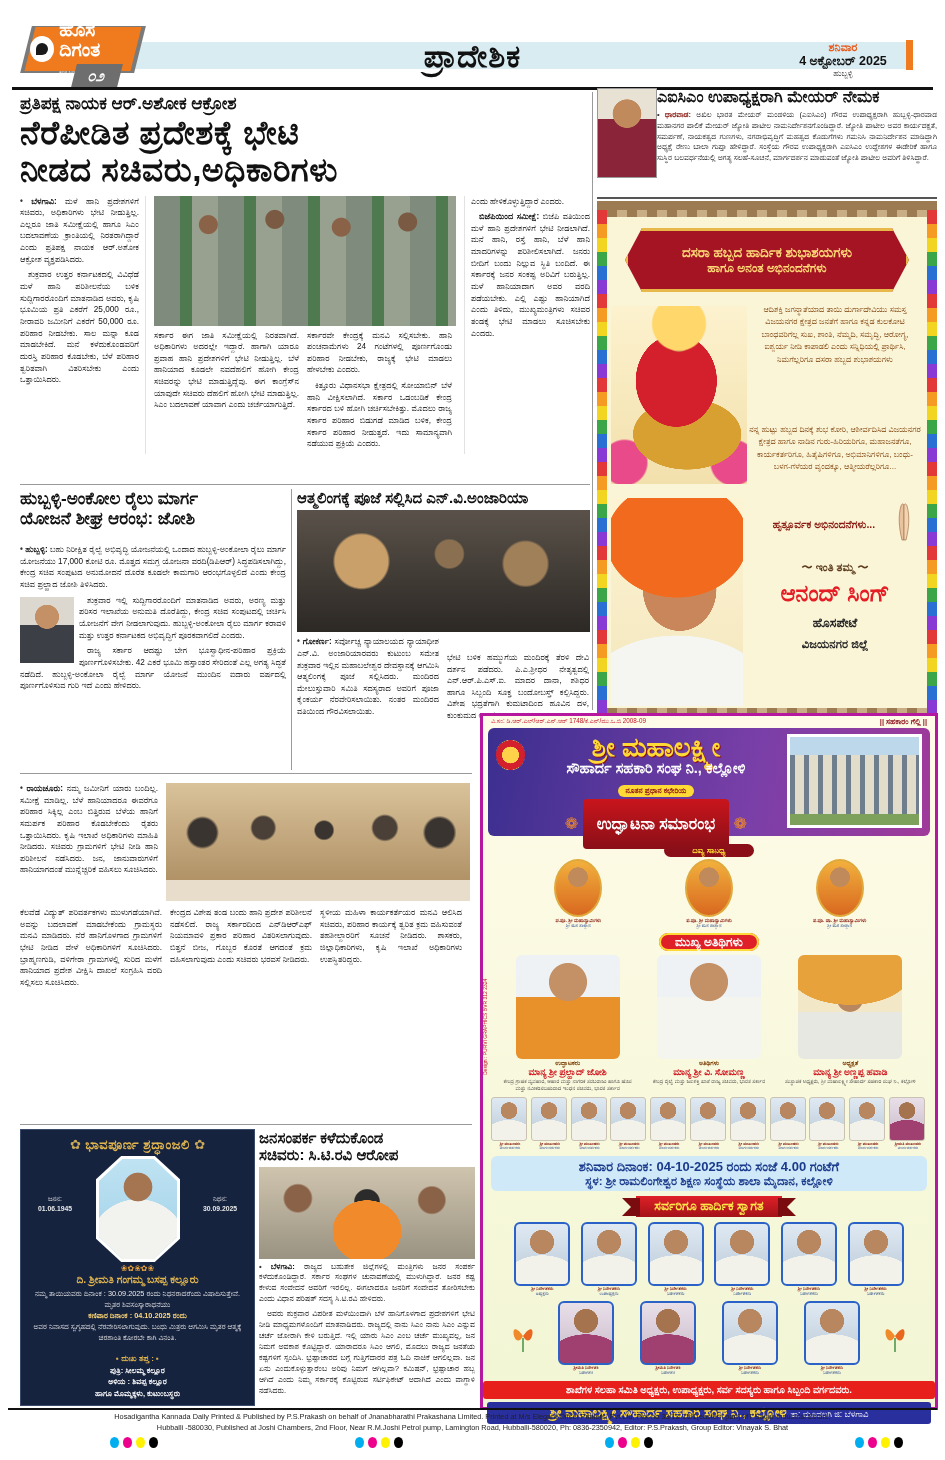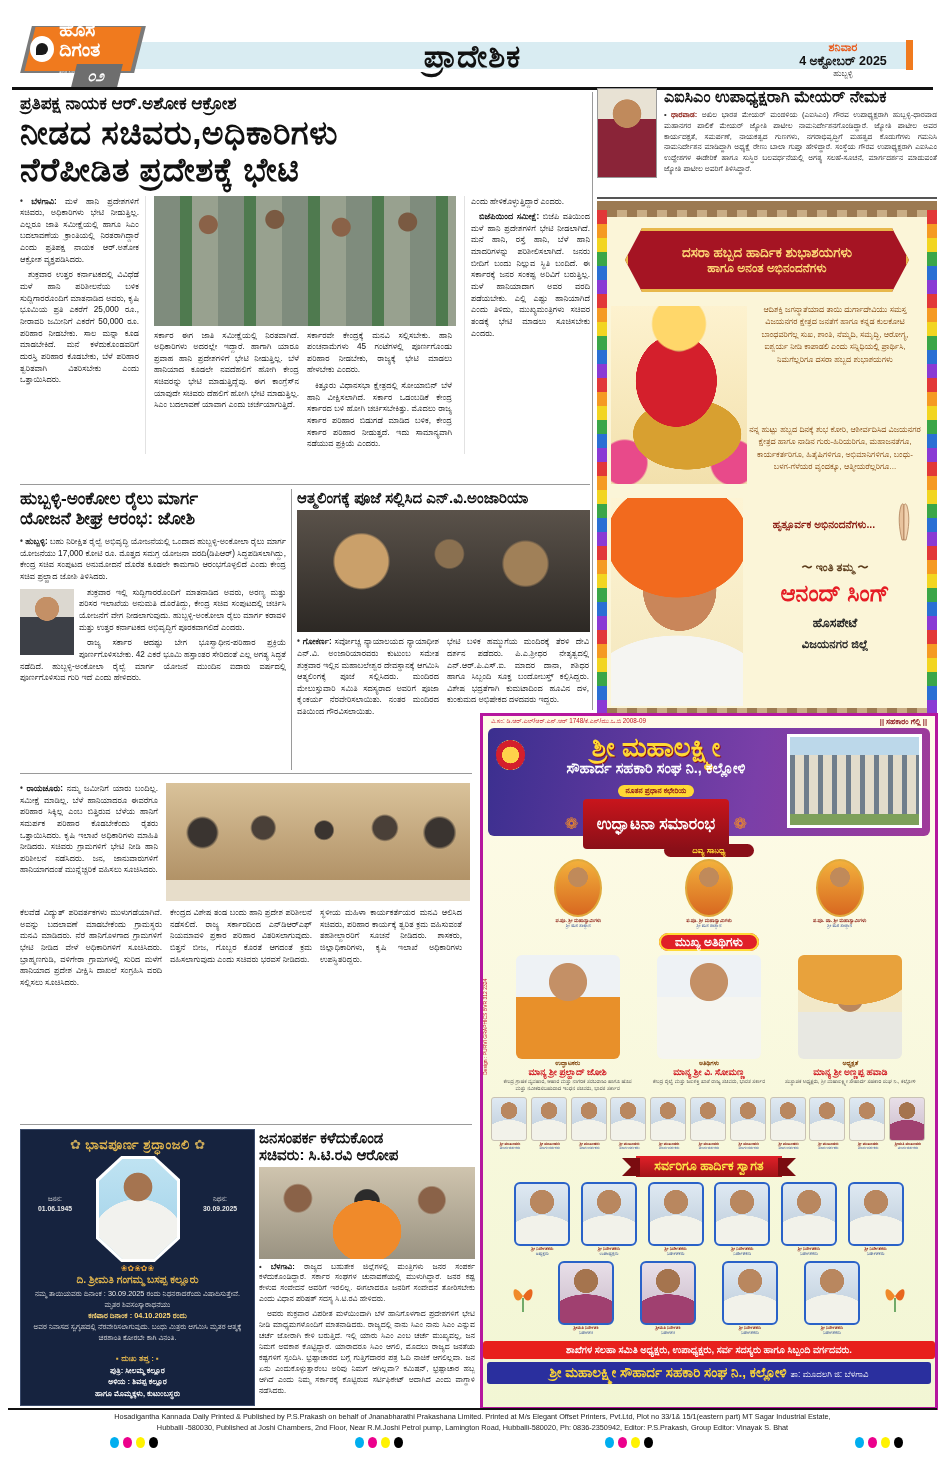--- a/index.html
+++ b/index.html
@@ -194,64 +194,64 @@
     <div class="mast-date">4 ಅಕ್ಟೋಬರ್ 2025</div>
     <div class="mast-city">ಹುಬ್ಬಳ್ಳಿ</div>
   </div>
   <div class="abs rule" style="left:12px;top:87px;width:921px;height:2.5px;"></div>
 
   <div class="abs hairline" style="left:592px;top:92px;width:1px;height:618px;"></div>
 
   <div class="abs" style="left:20px;top:94px;width:570px;height:388px;">
     <div class="kicker">ಪ್ರತಿಪಕ್ಷ ನಾಯಕ ಆರ್.ಅಶೋಕ ಆಕ್ರೋಶ</div>
     <div class="headline-xl">
+      <div>ನೆರೆಪೀಡಿತ ಪ್ರದೇಶಕ್ಕೆ ಭೇಟಿ</div>
       <div>ನೀಡದ ಸಚಿವರು,ಅಧಿಕಾರಿಗಳು</div>
-      <div>ನೆರೆಪೀಡಿತ ಪ್ರದೇಶಕ್ಕೆ ಭೇಟಿ</div>
     </div>
     <div class="cols" style="margin-top:7px;height:258px;overflow:hidden;">
       <div class="bodytxt just" style="width:128px;border-right:1px solid #e2e2e2;padding-right:6px;">
         <p><span class="b dl">ಬೆಳಗಾವಿ:</span> <span>ಮಳೆ ಹಾನಿ ಪ್ರದೇಶಗಳಿಗೆ ಸಚಿವರು, ಅಧಿಕಾರಿಗಳು ಭೇಟಿ ನೀಡುತ್ತಿಲ್ಲ. ಎಲ್ಲರೂ ಜಾತಿ ಸಮೀಕ್ಷೆಯಲ್ಲಿ ಹಾಗೂ ಸಿಎಂ ಬದಲಾವಣೆಯ ಕ್ರಾಂತಿಯಲ್ಲಿ ನಿರತರಾಗಿದ್ದಾರೆ ಎಂದು ಪ್ರತಿಪಕ್ಷ ನಾಯಕ ಆರ್.ಅಶೋಕ ಆಕ್ರೋಶ ವ್ಯಕ್ತಪಡಿಸಿದರು.</span></p>
         <p>ಶುಕ್ರವಾರ ಉತ್ತರ ಕರ್ನಾಟಕದಲ್ಲಿ ವಿವಿಧೆಡೆ ಮಳೆ ಹಾನಿ ಪರಿಶೀಲನೆಯ ಬಳಿಕ ಸುದ್ದಿಗಾರರೊಂದಿಗೆ ಮಾತನಾಡಿದ ಅವರು, ಕೃಷಿ ಭೂಮಿಯ ಪ್ರತಿ ಎಕರೆಗೆ 25,000 ರೂ., ನೀರಾವರಿ ಜಮೀನಿಗೆ ಎಕರೆಗೆ 50,000 ರೂ. ಪರಿಹಾರ ನೀಡಬೇಕು. ಸಾಲ ಮನ್ನಾ ಕೂಡ ಮಾಡಬೇಕಿದೆ. ಮನೆ ಕಳೆದುಕೊಂಡವರಿಗೆ ದುರಸ್ತಿ ಪರಿಹಾರ ಕೊಡಬೇಕು, ಬೆಳೆ ಪರಿಹಾರ ತ್ವರಿತವಾಗಿ ವಿತರಿಸಬೇಕು ಎಂದು ಒತ್ತಾಯಿಸಿದರು.</p>
       </div>
       <div style="width:302px;">
         <div class="ph ph-flood" style="width:302px;height:130px;"></div>
         <div class="cols" style="margin-top:4px;">
           <div class="bodytxt just" style="width:145px;">ಸರ್ಕಾರ ಈಗ ಜಾತಿ ಸಮೀಕ್ಷೆಯಲ್ಲಿ ನಿರತವಾಗಿದೆ. ಅಧಿಕಾರಿಗಳು ಅದರಲ್ಲೇ ಇದ್ದಾರೆ. ಹಾಗಾಗಿ ಯಾರೂ ಪ್ರವಾಹ ಹಾನಿ ಪ್ರದೇಶಗಳಿಗೆ ಭೇಟಿ ನೀಡುತ್ತಿಲ್ಲ. ಬೆಳೆ ಹಾನಿಯಾದ ಕೂಡಲೇ ನವದೆಹಲಿಗೆ ಹೋಗಿ ಕೇಂದ್ರ ಸಚಿವರನ್ನು ಭೇಟಿ ಮಾಡುತ್ತಿದ್ದೆವು. ಈಗ ಕಾಂಗ್ರೆಸ್‌ನ ಯಾವುದೇ ಸಚಿವರು ದೆಹಲಿಗೆ ಹೋಗಿ ಭೇಟಿ ಮಾಡುತ್ತಿಲ್ಲ. ಸಿಎಂ ಬದಲಾವಣೆ ಯಾವಾಗ ಎಂದು ಚರ್ಚೆಯಾಗುತ್ತಿದೆ.</div>
           <div class="bodytxt just" style="width:145px;">
-            <p>ಸರ್ಕಾರವೇ ಕೇಂದ್ರಕ್ಕೆ ಮನವಿ ಸಲ್ಲಿಸಬೇಕು. ಹಾನಿ ಪಂಚನಾಮೆಗಳು 45 ಗಂಟೆಗಳಲ್ಲಿ ಪೂರ್ಣಗೊಂಡು ಪರಿಹಾರ ನೀಡಬೇಕು, ರಾಜ್ಯಕ್ಕೆ ಭೇಟಿ ಮಾಡಲು ಹೇಳಬೇಕು ಎಂದರು.</p>
+            <p>ಸರ್ಕಾರವೇ ಕೇಂದ್ರಕ್ಕೆ ಮನವಿ ಸಲ್ಲಿಸಬೇಕು. ಹಾನಿ ಪಂಚನಾಮೆಗಳು 24 ಗಂಟೆಗಳಲ್ಲಿ ಪೂರ್ಣಗೊಂಡು ಪರಿಹಾರ ನೀಡಬೇಕು, ರಾಜ್ಯಕ್ಕೆ ಭೇಟಿ ಮಾಡಲು ಹೇಳಬೇಕು ಎಂದರು.</p>
             <p>ಕಿತ್ತೂರು ವಿಧಾನಸಭಾ ಕ್ಷೇತ್ರದಲ್ಲಿ ಸೋಯಾಬಿನ್ ಬೆಳೆ ಹಾನಿ ವೀಕ್ಷಿಸಲಾಗಿದೆ. ಸರ್ಕಾರ ಒಡಂಬಡಿಕೆ ಕೇಂದ್ರ ಸರ್ಕಾರದ ಬಳಿ ಹೋಗಿ ಚರ್ಚಿಸಬೇಕಿತ್ತು. ಮೊದಲು ರಾಜ್ಯ ಸರ್ಕಾರ ಪರಿಹಾರ ಬಿಡುಗಡೆ ಮಾಡಿದ ಬಳಿಕ, ಕೇಂದ್ರ ಸರ್ಕಾರ ಪರಿಹಾರ ನೀಡುತ್ತದೆ. ಇದು ಸಾಮಾನ್ಯವಾಗಿ ನಡೆಯುವ ಪ್ರಕ್ರಿಯೆ ಎಂದರು.</p>
           </div>
         </div>
       </div>
       <div class="bodytxt just" style="width:128px;border-left:1px solid #e2e2e2;padding-left:6px;">
         <p>ಎಂದು ಹೇಳಿಕೊಳ್ಳುತ್ತಿದ್ದಾರೆ ಎಂದರು.</p>
         <p><span class="b">ಬಿಜೆಪಿಯಿಂದ ಸಮೀಕ್ಷೆ:</span> <span>ಬಿಜೆಪಿ ವತಿಯಿಂದ ಮಳೆ ಹಾನಿ ಪ್ರದೇಶಗಳಿಗೆ ಭೇಟಿ ನೀಡಲಾಗಿದೆ. ಮನೆ ಹಾನಿ, ರಸ್ತೆ ಹಾನಿ, ಬೆಳೆ ಹಾನಿ ಮಾದರಿಗಳನ್ನು ಪರಿಶೀಲಿಸಲಾಗಿದೆ. ಜನರು ಬೀದಿಗೆ ಬಂದು ನಿಲ್ಲುವ ಸ್ಥಿತಿ ಬಂದಿದೆ. ಈ ಸರ್ಕಾರಕ್ಕೆ ಜನರ ಸಂಕಷ್ಟ ಅರಿವಿಗೆ ಬರುತ್ತಿಲ್ಲ. ಮಳೆ ಹಾನಿಯಾದಾಗ ಅವರ ವರದಿ ಪಡೆಯಬೇಕು. ಎಲ್ಲಿ ಎಷ್ಟು ಹಾನಿಯಾಗಿದೆ ಎಂದು ತಿಳಿದು, ಮುಖ್ಯಮಂತ್ರಿಗಳು ಸಚಿವರ ತಂಡಕ್ಕೆ ಭೇಟಿ ಮಾಡಲು ಸೂಚಿಸಬೇಕು ಎಂದರು.</span></p>
       </div>
     </div>
   </div>
   <div class="abs hairline" style="left:20px;top:484px;width:570px;height:1px;"></div>
 
   <div class="abs" style="left:20px;top:489px;width:266px;height:281px;overflow:hidden;">
     <div class="headline-m">
       <div>ಹುಬ್ಬಳ್ಳಿ-ಅಂಕೋಲ ರೈಲು ಮಾರ್ಗ</div>
       <div>ಯೋಜನೆ ಶೀಘ್ರ ಆರಂಭ: ಜೋಶಿ</div>
     </div>
-    <div class="bodytxt just" style="margin-top:8px;">
+    <div class="bodytxt just" style="margin-top:16px;">
       <p><span class="b dl">ಹುಬ್ಬಳ್ಳಿ:</span> <span>ಬಹು ನಿರೀಕ್ಷಿತ ರೈಲ್ವೆ ಅಭಿವೃದ್ಧಿ ಯೋಜನೆಯಲ್ಲಿ ಒಂದಾದ ಹುಬ್ಬಳ್ಳಿ-ಅಂಕೋಲಾ ರೈಲು ಮಾರ್ಗ ಯೋಜನೆಯು 17,000 ಕೋಟಿ ರೂ. ಮೊತ್ತದ ಸಮಗ್ರ ಯೋಜನಾ ವರದಿ(ಡಿಪಿಆರ್) ಸಿದ್ಧಪಡಿಸಲಾಗಿದ್ದು, ಕೇಂದ್ರ ಸಚಿವ ಸಂಪುಟದ ಅನುಮೋದನೆ ದೊರೆತ ಕೂಡಲೇ ಕಾಮಗಾರಿ ಆರಂಭಗೊಳ್ಳಲಿದೆ ಎಂದು ಕೇಂದ್ರ ಸಚಿವ ಪ್ರಲ್ಹಾದ ಜೋಶಿ ತಿಳಿಸಿದರು.</span></p>
       <div class="ph ph-joshi" style="float:left;width:54px;height:66px;margin:2px 5px 2px 0;"></div>
       <p>ಶುಕ್ರವಾರ ಇಲ್ಲಿ ಸುದ್ದಿಗಾರರೊಂದಿಗೆ ಮಾತನಾಡಿದ ಅವರು, ಅರಣ್ಯ ಮತ್ತು ಪರಿಸರ ಇಲಾಖೆಯ ಅನುಮತಿ ದೊರೆತಿದ್ದು, ಕೇಂದ್ರ ಸಚಿವ ಸಂಪುಟದಲ್ಲಿ ಚರ್ಚಿಸಿ ಯೋಜನೆಗೆ ವೇಗ ನೀಡಲಾಗುವುದು. ಹುಬ್ಬಳ್ಳಿ-ಅಂಕೋಲಾ ರೈಲು ಮಾರ್ಗ ಕರಾವಳಿ ಮತ್ತು ಉತ್ತರ ಕರ್ನಾಟಕದ ಅಭಿವೃದ್ಧಿಗೆ ಪೂರಕವಾಗಲಿದೆ ಎಂದರು.</p>
       <p>ರಾಜ್ಯ ಸರ್ಕಾರ ಆದಷ್ಟು ಬೇಗ ಭೂಸ್ವಾಧೀನ-ಪರಿಹಾರ ಪ್ರಕ್ರಿಯೆ ಪೂರ್ಣಗೊಳಿಸಬೇಕು. 42 ಎಕರೆ ಭೂಮಿ ಹಸ್ತಾಂತರ ಸೇರಿದಂತೆ ಎಲ್ಲ ಅಗತ್ಯ ಸಿದ್ಧತೆ ನಡೆದಿದೆ. ಹುಬ್ಬಳ್ಳಿ-ಅಂಕೋಲಾ ರೈಲ್ವೆ ಮಾರ್ಗ ಯೋಜನೆ ಮುಂದಿನ ಐದಾರು ವರ್ಷದಲ್ಲಿ ಪೂರ್ಣಗೊಳಿಸುವ ಗುರಿ ಇದೆ ಎಂದು ಹೇಳಿದರು.</p>
     </div>
   </div>
   <div class="abs hairline" style="left:291px;top:489px;width:1px;height:281px;"></div>
 
   <div class="abs" style="left:297px;top:489px;width:293px;height:281px;overflow:hidden;">
     <div class="headline-s">ಆತ್ಮಲಿಂಗಕ್ಕೆ ಪೂಜೆ ಸಲ್ಲಿಸಿದ ಎನ್.ವಿ.ಅಂಜಾರಿಯಾ</div>
     <div class="ph ph-temple" style="width:293px;height:122px;margin-top:4px;"></div>
-    <div class="cols" style="margin-top:4px;">
+    <div class="cols" style="margin-top:4px;align-items:flex-end;">
       <div class="bodytxt just" style="width:142px;">
         <p><span class="b dl">ಗೋಕರ್ಣ:</span> <span>ಸರ್ವೋಚ್ಚ ನ್ಯಾಯಾಲಯದ ನ್ಯಾಯಾಧೀಶ ಎನ್.ವಿ. ಅಂಜಾರಿಯಾರವರು ಕುಟುಂಬ ಸಮೇತ ಶುಕ್ರವಾರ ಇಲ್ಲಿನ ಮಹಾಬಲೇಶ್ವರ ದೇವಸ್ಥಾನಕ್ಕೆ ಆಗಮಿಸಿ ಆತ್ಮಲಿಂಗಕ್ಕೆ ಪೂಜೆ ಸಲ್ಲಿಸಿದರು. ಮಂದಿರದ ಮೇಲುಸ್ತುವಾರಿ ಸಮಿತಿ ಸದಸ್ಯರಾದ ಅವರಿಗೆ ಪೂಜಾ ಕೈಂಕರ್ಯ ನೆರವೇರಿಸಲಾಯಿತು. ನಂತರ ಮಂದಿರದ ವತಿಯಿಂದ ಗೌರವಿಸಲಾಯಿತು.</span></p>
       </div>
       <div class="bodytxt just" style="width:142px;">ಭೇಟಿ ಬಳಿಕ ಹಮ್ಮುಗೆಯ ಮಂದಿರಕ್ಕೆ ತೆರಳಿ ದೇವಿ ದರ್ಶನ ಪಡೆದರು. ಪಿ.ಎ.ಶ್ರೀಧರ ನೇತೃತ್ವದಲ್ಲಿ ಎನ್.ಆರ್.ಪಿ.ಎಸ್.ಐ. ಮಾದರ ದಾನಾ, ಶಶಿಧರ ಹಾಗೂ ಸಿಬ್ಬಂದಿ ಸೂಕ್ತ ಬಂದೋಬಸ್ತ್ ಕಲ್ಪಿಸಿದ್ದರು. ವಿಶೇಷ ಭದ್ರತೆಗಾಗಿ ಕುಮಟಾದಿಂದ ಹೂವಿನ ದಳ, ಕುಂಕುಮದ ಅಭಿಷೇಕದ ದಳದವರು ಇದ್ದರು.</div>
     </div>
   </div>
   <div class="abs hairline" style="left:20px;top:773px;width:452px;height:1px;"></div>
 
   <div class="abs" style="left:20px;top:777px;width:452px;height:345px;overflow:hidden;">
     <div class="cols" style="margin-top:6px;">
@@ -310,21 +310,21 @@
       <div>ಸಚಿವರು: ಸಿ.ಟಿ.ರವಿ ಆರೋಪ</div>
     </div>
     <div class="ph ph-ctr" style="width:216px;height:92px;margin-top:3px;"></div>
     <div class="bodytxt just" style="margin-top:3px;font-size:7.7px;">
       <p><span class="b dl">ಬೆಳಗಾವಿ:</span> <span>ರಾಜ್ಯದ ಬಹುತೇಕ ಜಿಲ್ಲೆಗಳಲ್ಲಿ ಮಂತ್ರಿಗಳು ಜನರ ಸಂಪರ್ಕ ಕಳೆದುಕೊಂಡಿದ್ದಾರೆ. ಸರ್ಕಾರ ಸಂಘಗಳ ಚುನಾವಣೆಯಲ್ಲಿ ಮುಳುಗಿದ್ದಾರೆ. ಜನರ ಕಷ್ಟ ಕೇಳುವ ಸಂವೇದನೆ ಅವರಿಗೆ ಇರಲಿಲ್ಲ. ಈಗಲಾದರೂ ಜನರಿಗೆ ಸಂವೇದನೆ ತೋರಿಸಬೇಕು ಎಂದು ವಿಧಾನ ಪರಿಷತ್ ಸದಸ್ಯ ಸಿ.ಟಿ.ರವಿ ಹೇಳಿದರು.</span></p>
       <p>ಅವರು ಶುಕ್ರವಾರ ವಿಪರೀತ ಮಳೆಯಿಂದಾಗಿ ಬೆಳೆ ಹಾನಿಗೊಳಗಾದ ಪ್ರದೇಶಗಳಿಗೆ ಭೇಟಿ ನೀಡಿ ಮಾಧ್ಯಮಗಳೊಂದಿಗೆ ಮಾತನಾಡಿದರು. ರಾಜ್ಯದಲ್ಲಿ ನಾನು ಸಿಎಂ ನಾನು ಸಿಎಂ ಎನ್ನುವ ಚರ್ಚೆ ಜೋರಾಗಿ ಕೇಳಿ ಬರುತ್ತಿದೆ. ಇಲ್ಲಿ ಯಾರು ಸಿಎಂ ಎಂಬ ಚರ್ಚೆ ಮುಖ್ಯವಲ್ಲ, ಜನ ನಿಮಗೆ ಅವಕಾಶ ಕೊಟ್ಟಿದ್ದಾರೆ. ಯಾರಾದರೂ ಸಿಎಂ ಆಗಲಿ, ಮೊದಲು ರಾಜ್ಯದ ಜನತೆಯ ಕಷ್ಟಗಳಿಗೆ ಸ್ಪಂದಿಸಿ. ಭ್ರಷ್ಟಾಚಾರದ ಬಗ್ಗೆ ಗುತ್ತಿಗೆದಾರರ ಪತ್ರ ಓದಿ ನಾಚಿಕೆ ಆಗಲಿಲ್ಲವಾ. ಜನ ಏನು ಎಂದುಕೊಳ್ಳುತ್ತಾರೆಂಬ ಅರಿವು ನಿಮಗೆ ಆಗಿಲ್ಲವಾ? ಕಮಿಷನ್, ಭ್ರಷ್ಟಾಚಾರ ಹಬ್ಬ ಆಗಿದೆ ಎಂದು ನಿಮ್ಮ ಸರ್ಕಾರಕ್ಕೆ ಕೊಟ್ಟಿರುವ ಸರ್ಟಿಫಿಕೇಟ್ ಅದಾಗಿದೆ ಎಂದು ವಾಗ್ದಾಳಿ ನಡೆಸಿದರು.</p>
     </div>
   </div>
 
   <div class="abs" style="left:597px;top:88px;width:340px;height:108px;">
-    <div style="display:flex;gap:7px;">
+    <div style="display:flex;">
       <div class="ph ph-mayor" style="width:58px;height:88px;flex:none;border:1px solid #999;"></div>
       <div>
         <div class="headline-s" style="font-size:16px;">ಎಐಸಿಎಂ ಉಪಾಧ್ಯಕ್ಷರಾಗಿ ಮೇಯರ್ ನೇಮಕ</div>
         <div class="bodytxt just" style="font-size:7.5px;margin-top:4px;">
           <span class="b dl" style="color:#8a1a10;">ಧಾರವಾಡ:</span>
           <span>ಅಖಿಲ ಭಾರತ ಮೇಯರ್ ಮಂಡಳಿಯ (ಎಐಸಿಎಂ) ಗೌರವ ಉಪಾಧ್ಯಕ್ಷರಾಗಿ ಹುಬ್ಬಳ್ಳಿ-ಧಾರವಾಡ ಮಹಾನಗರ ಪಾಲಿಕೆ ಮೇಯರ್ ಜ್ಯೋತಿ ಪಾಟೀಲ ನಾಮನಿರ್ದೇಶನಗೊಂಡಿದ್ದಾರೆ. ಜ್ಯೋತಿ ಪಾಟೀಲ ಅವರ ಕಾರ್ಯದಕ್ಷತೆ, ಸಮರ್ಪಣೆ, ನಾಯಕತ್ವದ ಗುಣಗಳು, ನಗರಾಭಿವೃದ್ಧಿಗೆ ಮಹತ್ವದ ಕೊಡುಗೆಗಳು ಗಮನಿಸಿ ನಾಮನಿರ್ದೇಶನ ಮಾಡಿದ್ದಾಗಿ ಅಧ್ಯಕ್ಷೆ ರೇಣು ಬಾಲಾ ಗುಪ್ತಾ ಹೇಳಿದ್ದಾರೆ. ಸಂಸ್ಥೆಯ ಗೌರವ ಉಪಾಧ್ಯಕ್ಷರಾಗಿ ಎಐಸಿಎಂ ಉದ್ದೇಶಗಳ ಈಡೇರಿಕೆ ಹಾಗೂ ಸುಸ್ಥಿರ ಬಲವರ್ಧನೆಯಲ್ಲಿ ಅಗತ್ಯ ಸಲಹೆ-ಸೂಚನೆ, ಮಾರ್ಗದರ್ಶನ ಮಾಡುವಂತೆ ಜ್ಯೋತಿ ಪಾಟೀಲ ಅವರಿಗೆ ತಿಳಿಸಿದ್ದಾರೆ.</span>
         </div>
       </div>
     </div>
   </div>
@@ -478,20 +478,24 @@
           <div class="cap-red" style="font-size:4px;">ಶ್ರೀ ಮುಖಂಡರು</div>
           <div class="cap-blue" style="font-size:3.8px;">ಮಾರ್ಗದರ್ಶಕರು</div>
         </div>
       <div class="ctr" style="width:38px;">
           <div class="hs hs-w"></div>
           <div class="cap-red" style="font-size:4px;">ಶ್ರೀಮತಿ ಮುಖಂಡರು</div>
           <div class="cap-blue" style="font-size:3.8px;">ಮಾರ್ಗದರ್ಶಕರು</div>
         </div>
     </div>
 
+    <div class="maha-blue ctr" style="margin:5px 8px 0 8px;padding:3px 0;">
+      <div class="l1">ಶನಿವಾರ ದಿನಾಂಕ: 04-10-2025 ರಂದು ಸಂಜೆ 4.00 ಗಂಟೆಗೆ</div>
+      <div class="l2">ಸ್ಥಳ: ಶ್ರೀ ರಾಮಲಿಂಗೇಶ್ವರ ಶಿಕ್ಷಣ ಸಂಸ್ಥೆಯ ಶಾಲಾ ಮೈದಾನ, ಕಲ್ಲೋಳಿ</div>
+    </div>
 
     <div class="ctr" style="margin-top:5px;"><span class="ribbon">ಸರ್ವರಿಗೂ ಹಾರ್ದಿಕ ಸ್ವಾಗತ</span></div>
 
     <div style="display:flex;justify-content:space-around;padding:5px 26px 0 26px;">
       <div class="ctr" style="width:64px;">
           <div class="hs2" style="margin:0 auto;"></div>
           <div class="cap-red" style="font-size:4.4px;">ಶ್ರೀ ನಿರ್ದೇಶಕರು</div>
           <div class="cap-blue">ಅಧ್ಯಕ್ಷರು</div>
         </div>
       <div class="ctr" style="width:64px;">

